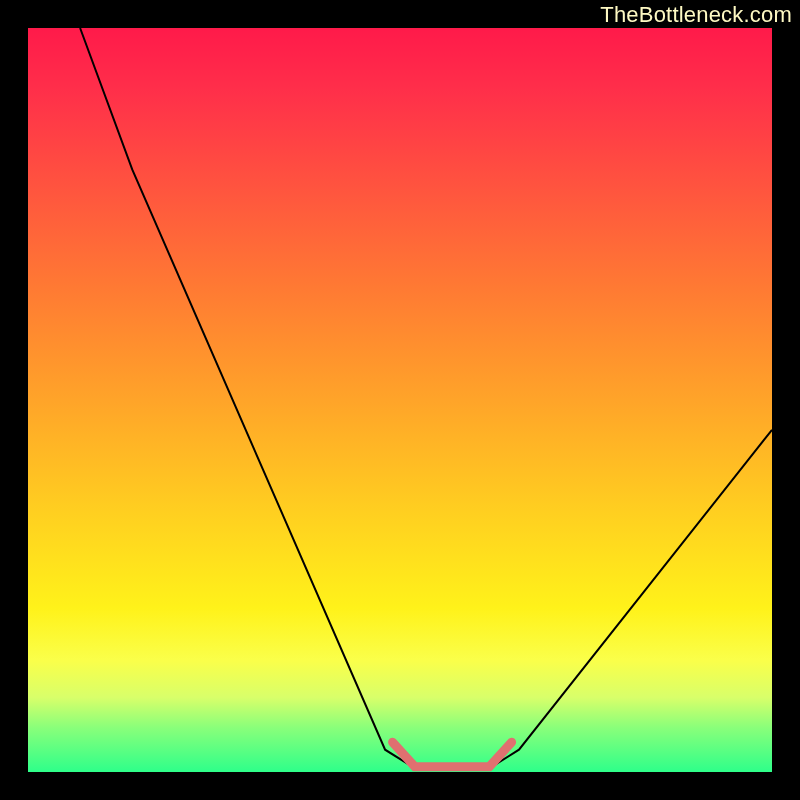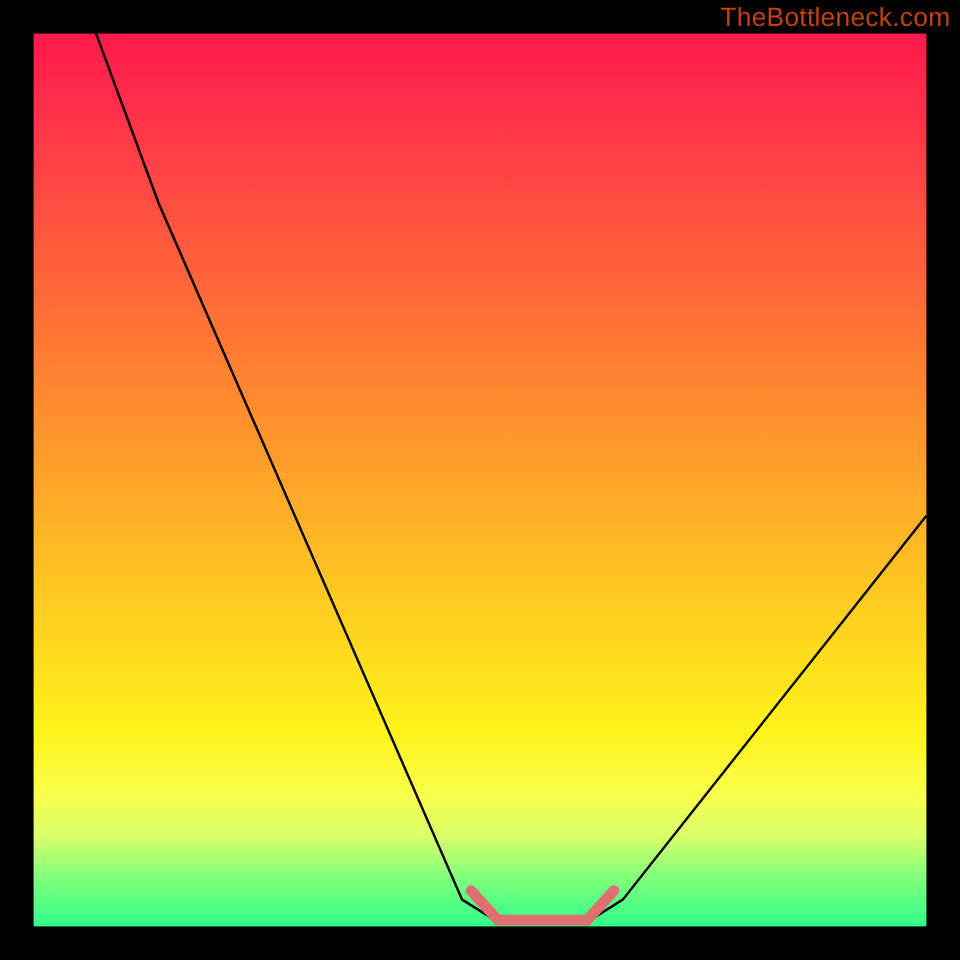--- a/index.html
+++ b/index.html
@@ -14,21 +14,21 @@
   .frame {
     position: relative;
     width: 800px;
     height: 800px;
     background: #000;
   }
   .watermark {
     position: absolute;
     top: 2px;
     right: 8px;
-    color: #c2410c;
+    color: #fef9c3;
     font-size: 22px;
     font-weight: 500;
     letter-spacing: 0.2px;
     z-index: 10;
   }
   .plot-area {
     position: absolute;
     left: 28px;
     top: 28px;
     width: 744px;

